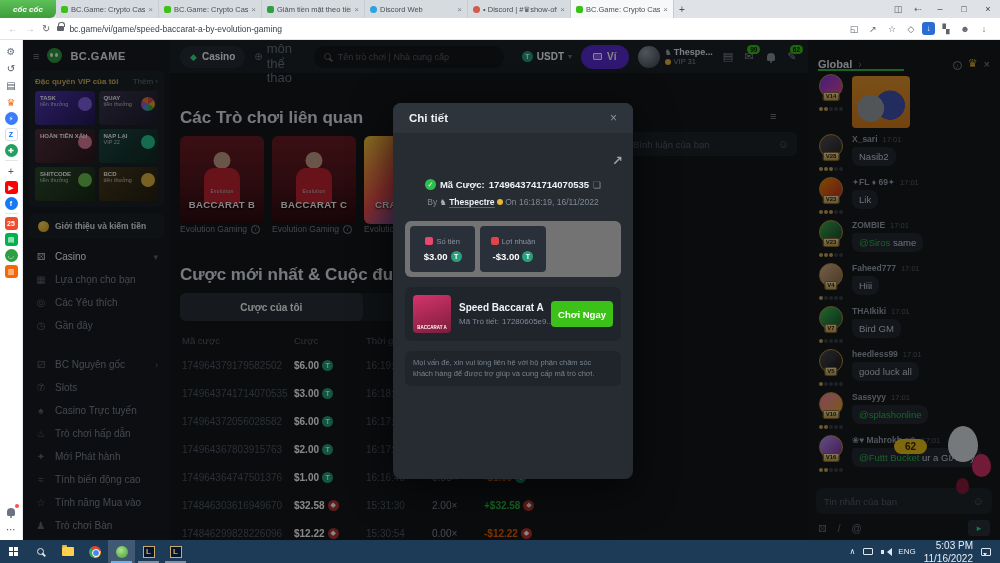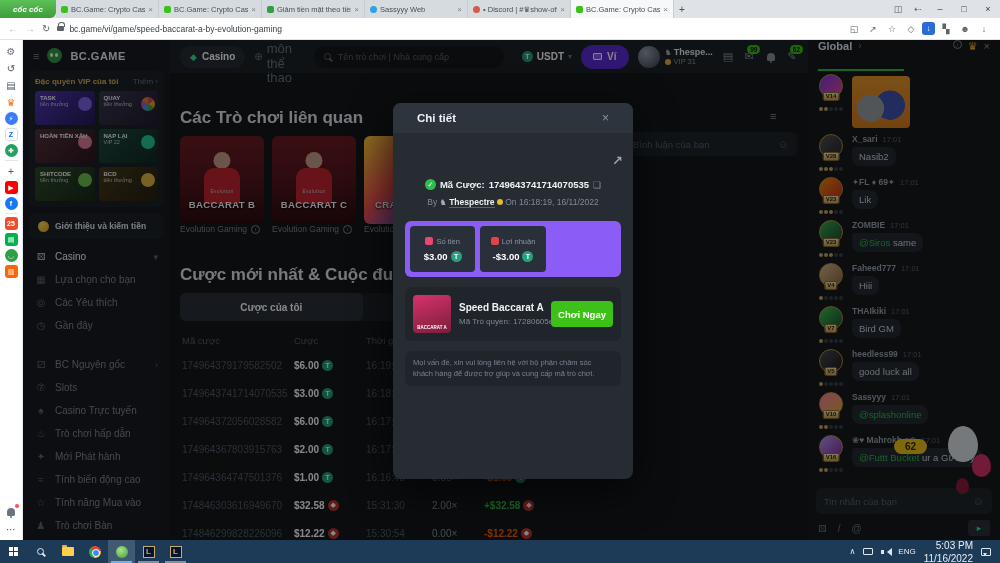--- a/index.html
+++ b/index.html
@@ -121,21 +121,21 @@
 .thead{height:22px;margin-top:8px;font-size:9.5px;color:#57616c}
 .trow{height:28px;font-size:10px}
 .tid{color:#525c66;white-space:nowrap;overflow:hidden}
 .tbet{color:#fff;font-weight:bold;display:flex;align-items:center;gap:3px}
 .ttime{color:#525c66}
 .tpay{color:#8b949e}
 .tprofit{font-weight:bold;display:flex;align-items:center;gap:3px}
 .win{color:#28c440}.loss{color:#ed6300}
 
 .chat{width:192px;background:#16191e;flex:none;position:relative;display:flex;flex-direction:column;overflow:hidden}
-.chat-head{height:30px;display:flex;align-items:flex-start;gap:6px;padding:0 10px;flex:none}
+.chat-head{height:30px;display:flex;align-items:flex-end;gap:6px;padding:0 10px;flex:none}
 .chat-title{font-size:11px;font-weight:bold;color:#e7edf3}
 .ch-chev{color:#6b7682;font-size:10px}
 .ch-sp{flex:1}
 .ch-trophy{color:#e8b832;font-size:11px}
 .ch-x{color:#8b949e;font-size:11px}
 .chat-ind{position:absolute;top:29px;left:10px;width:86px;height:2px;background:#2dbd4e}
 .msgs{flex:1;padding:4px 8px 0;overflow:hidden}
 .msg{display:flex;gap:6px;margin-bottom:6px}
 .avc{width:30px;flex:none;text-align:center}
 .av{width:24px;height:24px;border-radius:50%;margin:0 auto;border:1px solid #b98e3e;position:relative}
@@ -154,31 +154,31 @@
 .bl{position:absolute;border-radius:50% 50% 50% 50%/55% 55% 45% 45%}
 .bl1{left:140px;top:386px;width:30px;height:36px;background:#dfe5ea}
 .bl2{left:164px;top:414px;width:19px;height:23px;background:#d6336c}
 .bl3{left:148px;top:438px;width:13px;height:16px;background:#8b1e3f}
 .chat-input{margin:4px 8px 2px;height:26px;background:#20262d;border-radius:6px;display:flex;align-items:center;justify-content:space-between;padding:0 8px;font-size:9.5px;color:#57616c;flex:none}
 .chat-tools{height:24px;display:flex;align-items:center;gap:11px;padding:0 10px;color:#6b7682;font-size:10px;flex:none}
 .send{margin-left:auto;width:22px;height:16px;background:#2a3139;border-radius:3px;color:#24ee89;display:flex;align-items:center;justify-content:center;font-size:9px}
 
 .dim{position:absolute;inset:0;background:rgba(0,0,0,.47);z-index:40}
 .modal{position:absolute;left:370px;top:63px;width:240px;height:376px;background:#272c33;border-radius:8px;z-index:50;box-shadow:0 10px 40px rgba(0,0,0,.65);overflow:hidden}
-.mo-head{height:30px;background:#2e343c;display:flex;align-items:center;justify-content:space-between;padding:0 24px}
+.mo-head{height:30px;background:#2e343c;display:flex;align-items:center;justify-content:space-between;padding:0 16px}
 .mo-title{font-size:11.5px;font-weight:bold;color:#eef2f6}
 .mo-x{color:#8b949e;font-size:12px}
 .mo-body{padding:6px 12px;position:relative}
 .mo-share{position:absolute;right:10px;top:20px;color:#9aa5b1;font-size:13px;font-weight:bold}
 .mo-code{margin-top:40px;display:flex;justify-content:center;align-items:center;gap:4px;font-size:9.5px;font-weight:bold;color:#eef2f6}
 .vcheck{width:11px;height:11px;border-radius:50%;background:#2dbd4e;color:#fff;font-size:7px;display:inline-flex;align-items:center;justify-content:center;flex:none}
 .i-copy{color:#8b949e;font-size:9px;font-weight:normal}
 .mo-by{margin-top:7px;text-align:center;font-size:8.5px;color:#7f8a96}
 .mo-player{color:#eef2f6;font-weight:bold;border-bottom:1px solid #5a646e}
-.mo-stats{margin-top:14px;background:#8b5cf6;border-radius:6px;padding:5px;display:grid;grid-template-columns:1fr 1fr 1fr;gap:5px}
+.mo-stats{margin-top:14px;background:#737373;border-radius:6px;padding:5px;display:grid;grid-template-columns:1fr 1fr 1fr;gap:5px}
 .stat{background:#2a3039;border-radius:4px;height:46px;display:flex;flex-direction:column;align-items:center;justify-content:center;gap:5px}
 .st-l{font-size:7.5px;color:#8b95a2;display:flex;gap:3px;align-items:center}
 .st-ic{width:8px;height:8px;border-radius:2px;flex:none}
 .st-v{font-size:9.5px;font-weight:bold;color:#fff;display:flex;gap:3px;align-items:center}
 .mo-game{margin-top:10px;background:#20252b;border-radius:6px;padding:8px;display:flex;gap:8px;align-items:center}
 .gthumb{width:38px;height:38px;border-radius:4px;background:linear-gradient(160deg,#d6336c,#7a1d3a);flex:none;display:flex;align-items:flex-end;justify-content:center}
 .gthumb span{font-size:4.5px;color:#fff;font-weight:bold;margin-bottom:3px}
 .ginfo{flex:1;min-width:0}
 .gn{font-size:10px;font-weight:bold;color:#eef2f6;white-space:nowrap}
 .gid{margin-top:4px;font-size:8px;color:#7f8a96;display:flex;gap:3px;align-items:center;white-space:nowrap}
@@ -231,21 +231,21 @@
           <span class="ttl">BC.Game: Crypto Casino Gan</span>
           <span class="tclose">×</span>
         </div>
         <div class="tab">
           <span class="fav" style="background: rgb(47, 158, 68);"></span>
           <span class="ttl">Giảm tiền mặt theo tiền hóa</span>
           <span class="tclose">×</span>
         </div>
         <div class="tab">
           <span class="fav rnd" style="background: rgb(42, 163, 224);"></span>
-          <span class="ttl">Sassyyy Web</span>
+          <span class="ttl">Discord Web</span>
           <span class="tclose">×</span>
         </div>
         <div class="tab">
           <span class="fav rnd" style="background: rgb(211, 91, 75);"></span>
           <span class="ttl">• Discord | #♛show-off-you</span>
           <span class="tclose">×</span>
         </div>
         <div class="tab active">
           <span class="fav" style="background: rgb(59, 193, 23);"></span>
           <span class="ttl">BC.Game: Crypto Casino Gan</span>
@@ -742,21 +742,21 @@
                 <div class="st-v">-$3.00<span class="coin c-usdt">T</span></div>
               </div>
             </div>
           <div class="mo-game">
             <div class="gthumb">
                 <span>BACCARAT A</span>
               </div>
             <div class="ginfo">
               <div class="gn">Speed Baccarat A</div>
               <div class="gid">
-                <span>Mã Trò quyền:</span>
+                <span>Mã Trò tiết:</span>
                 <span>17280605e9...</span>
                 <span class="i-copy">❏</span>
               </div>
             </div>
             <div class="btn-play">Chơi Ngay</div>
           </div>
           <div class="mo-support">
             <div class="sup-t">Mọi vấn đề, xin vui lòng liên hệ với bộ phận chăm sóc khách hàng để được trợ giúp và cung cấp mã trò chơi.</div>
           </div>
         </div>

